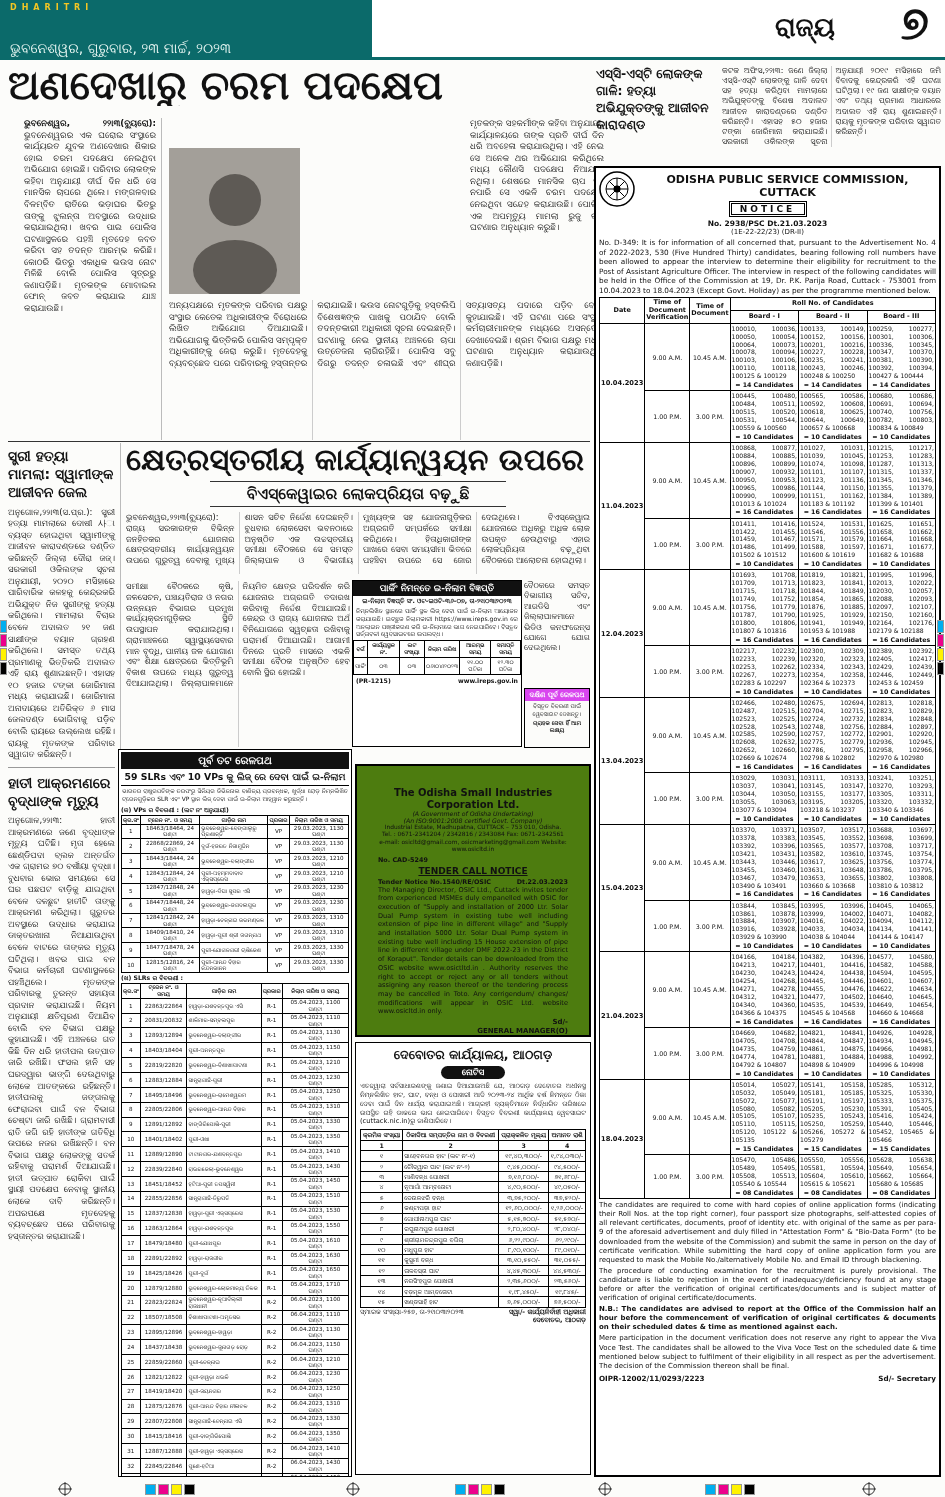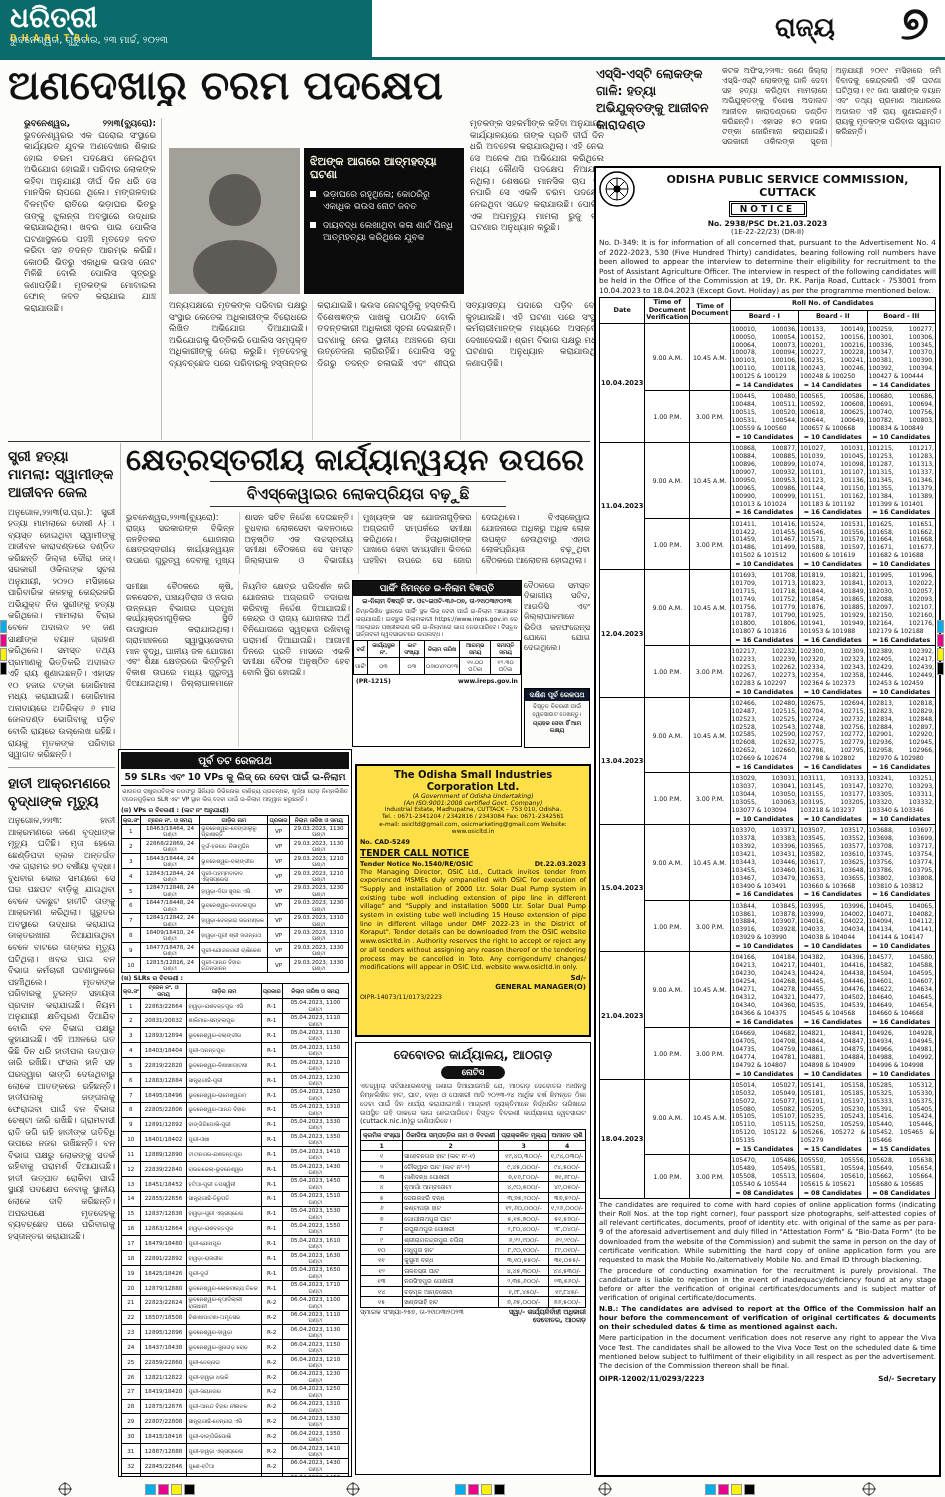--- a/index.html
+++ b/index.html
@@ -4,21 +4,21 @@
 <style>
   *{margin:0;padding:0;box-sizing:border-box}
   body{background:#777;font-family:"DejaVu Sans","Liberation Sans",sans-serif;color:#111}
   .page{position:relative;width:945px;height:1497px;background:#fcfcfa;margin:0 auto;overflow:hidden}
   .just{text-align:justify}
   
   .header{position:absolute;left:0;top:0;width:945px;height:60px;background:#fff;border-bottom:3px solid #0b6a6a}
   .logo-block{position:absolute;left:0;top:0;width:372px;height:60px;background:#0b6a6a;color:#fff;padding:3px 10px}
   .logo-odia{font-size:28px;font-weight:bold;line-height:1.1}
   .logo-latin{font-size:8px;letter-spacing:5px;color:#f3c623;font-weight:bold}
-  .date-strip{position:absolute;left:10px;bottom:14px;font-size:10px;color:#e8f7f3}
+  .date-strip{position:absolute;left:10px;bottom:3px;font-size:14px;color:#e8f7f3}
   .section-name{position:absolute;right:110px;top:12px;font-size:26px;font-weight:bold}
   .page-no{position:absolute;right:16px;top:-4px;font-size:46px;font-weight:bold}
   
   .lead-headline{position:absolute;left:8px;top:64px;width:580px;font-size:40px;font-weight:bold;line-height:1.05;white-space:nowrap;overflow:hidden}
   
   .trs{position:absolute;left:596px;top:66px;width:345px;height:97px;overflow:hidden}
   .trs-head{float:left;width:120px;font-size:12.5px;font-weight:bold;line-height:1.35}
   .trs-body{margin-left:126px;column-count:2;column-gap:8px;column-rule:1px solid #ccc;font-size:7.8px;line-height:1.3}
   
   .lead-story{position:absolute;left:24px;top:118px;width:580px;height:322px;overflow:hidden}
@@ -48,40 +48,40 @@
   .park{position:absolute;left:352px;top:580px;width:170px;height:167px;border:1px solid #000;background:#fff;overflow:hidden}
   .pa-head{background:#111;color:#fff;text-align:center;font-size:9px;font-weight:bold;padding:2px 10px}
   .pa-ref{font-size:6.3px;font-weight:bold;text-align:center;padding:1px}
   .pa-body{font-size:6.1px;padding:1px 3px;line-height:1.28;text-align:justify}
   .pa-table{width:100%;border-collapse:collapse;font-size:5.7px;margin-top:1px}
   .pa-table th,.pa-table td{border:0.5px solid #000;padding:1px;text-align:center;font-weight:normal}
   .pa-table th{font-weight:bold}
   .pa-foot{display:flex;justify-content:space-between;font-size:6.2px;font-weight:bold;padding:2px 3px}
   
   .ser{position:absolute;left:524px;top:688px;width:66px;height:60px;border:1px solid #000;overflow:hidden}
-  .ser-head{background:#0f172a;color:#fff;font-size:7px;font-weight:bold;text-align:center;padding:2px 1px;line-height:1.2}
+  .ser-head{background:#d946ef;color:#fff;font-size:7px;font-weight:bold;text-align:center;padding:2px 1px;line-height:1.2}
   .ser-body{font-size:5.8px;padding:2px;text-align:center;line-height:1.3}
   .ser-tag{font-size:5.8px;font-weight:bold;text-align:center}
   
   .rw{position:absolute;left:118px;top:749px;width:234px;height:728px;border:1px solid #000;padding:2px;background:#fff;overflow:hidden}
   .rw-band{background:#111;color:#fff;text-align:center;font-weight:bold;font-size:10.5px;padding:2px}
   .rw-title{text-align:center;font-weight:bold;font-size:9.3px;padding:2px 0;border-bottom:1px solid #000}
   .rw-intro{font-size:5.9px;line-height:1.28;padding:2px 1px;text-align:justify}
   .rw-sec{font-weight:bold;font-size:6.2px;padding:1px 0}
   .rw-table{width:100%;border-collapse:collapse;font-size:5.6px;line-height:1.15}
   .rw-table th,.rw-table td{border:0.5px solid #000;padding:0.5px 1px;text-align:center}
   .rw-table th{font-size:5.6px}
   .rw-table td:nth-child(3){text-align:left}
   
-  .osic{position:absolute;left:355px;top:764px;width:236px;height:273px;border:2px solid #000;padding:3px;background:#fde047;overflow:hidden}
+  .osic{position:absolute;left:355px;top:764px;width:236px;height:273px;border:2px solid #000;padding:21px;background:#4d7c0f;overflow:hidden}
   .osic-title{font-size:10px;font-weight:bold;text-align:center;line-height:1.15}
   .osic-sub{font-size:6.2px;text-align:center;font-style:italic}
   .osic-addr{font-size:5.9px;text-align:center;line-height:1.25}
   .osic-row{display:flex;justify-content:space-between;font-size:6.4px;font-weight:bold;margin-top:2px}
-  .osic-tcn{text-align:left;font-weight:bold;font-size:9px;text-decoration:underline;margin:2px 0 1px}
+  .osic-tcn{text-align:center;font-weight:bold;font-size:9px;text-decoration:underline;margin:2px 0 1px}
   .osic-body{font-size:6.6px;line-height:1.32;text-align:justify}
   .osic-sd{text-align:right;font-size:7px;font-weight:bold;line-height:1.3;margin-top:2px}
   .osic-oipr{font-size:6.2px;margin-top:1px}
   
   .dev{position:absolute;left:355px;top:1042px;width:236px;height:433px;border:1px solid #000;padding:4px;background:#fff;overflow:hidden}
   .dev-title{font-size:12.5px;font-weight:bold;text-align:center}
   .dev-pill{width:64px;margin:3px auto;background:#111;color:#fff;text-align:center;font-size:8.5px;font-weight:bold;border-radius:9px;padding:1px 0}
   .dev-body{font-size:6.7px;line-height:1.32;text-align:justify}
   .dev-table{width:100%;border-collapse:collapse;font-size:6.2px;margin-top:3px;line-height:1.2}
   .dev-table th,.dev-table td{border:0.5px solid #000;padding:1px;text-align:center}
@@ -114,21 +114,20 @@
   .edge{position:absolute;width:8px;display:flex;flex-direction:column;gap:1px}
   .edge .sw{width:7px;height:13px}
 </style>
 </head>
 <body>
 
 <div class="page">
 
   <div class="header">
     <div class="logo-block">
-      <div class="logo-odia">ଧରିତ୍ରୀ</div>
       <div class="logo-latin">DHARITRI</div>
       <div class="date-strip">ଭୁବନେଶ୍ୱର, ଗୁରୁବାର, ୨୩ ମାର୍ଚ୍ଚ, ୨୦୨୩</div>
     </div>
     <div class="section-name">ରାଜ୍ୟ</div>
     <div class="page-no">୭</div>
   </div>
 
   <div class="lead-headline">ଅଣଦେଖାରୁ ଚରମ ପଦକ୍ଷେପ</div>
 
   <div class="trs">
@@ -140,27 +139,20 @@
     <div class="ls-left just">
       <span class="dl">ଭୁବନେଶ୍ୱର, ୨୨ା୩(ବ୍ୟୁରୋ):</span>
       <span>ଭୁବନେଶ୍ୱରର ଏକ ଘରୋଇ ସଂସ୍ଥାରେ କାର୍ଯ୍ୟରତ ଯୁବକ ଅଣଦେଖାର ଶିକାର ହୋଇ ଚରମ ପଦକ୍ଷେପ ନେଇଥିବା ଅଭିଯୋଗ ହୋଇଛି। ପରିବାର ଲୋକଙ୍କ କହିବା ଅନୁଯାୟୀ ଦୀର୍ଘ ଦିନ ଧରି ସେ ମାନସିକ ଚାପରେ ଥିଲେ। ମଙ୍ଗଳବାର ବିଳମ୍ବିତ ରାତିରେ ଭଡ଼ାଘର ଭିତରୁ ତାଙ୍କୁ ଝୁଲନ୍ତା ଅବସ୍ଥାରେ ଉଦ୍ଧାର କରାଯାଇଥିଲା। ଖବର ପାଇ ପୋଲିସ ଘଟଣାସ୍ଥଳରେ ପହଞ୍ଚି ମୃତଦେହ ଜବତ କରିବା ସହ ତଦନ୍ତ ଆରମ୍ଭ କରିଛି। କୋଠରି ଭିତରୁ ଏକାଧିକ ଭଉସ ନୋଟ ମିଳିଛି ବୋଲି ପୋଲିସ ସୂତ୍ରରୁ ଜଣାପଡ଼ିଛି। ମୃତକଙ୍କ ମୋବାଇଲ ଫୋନ୍ ଜବତ କରାଯାଇ ଯାଞ୍ଚ କରାଯାଉଛି।</span>
     </div>
     <div class="ls-photo">
       <svg width="131" height="146">
         <rect width="131" height="146" fill="#a39f99"></rect>
         <circle cx="66" cy="52" r="26" fill="#5e5a55"></circle>
         <ellipse cx="66" cy="122" rx="42" ry="30" fill="#5e5a55"></ellipse>
       </svg>
-    </div>
-    <div class="ls-caption">
-      <div class="cap-title">ଝିଅଙ୍କ ଆଗରେ ଆତ୍ମହତ୍ୟା ଘଟଣା</div>
-      <ul class="cap-list">
-          <li>ଭଡ଼ାଘରେ ରହୁଥିଲେ; କୋଠରିରୁ ଏକାଧିକ ଭଉସ ନୋଟ ଜବତ</li>
-          <li>ଦାୟବଦ୍ଧ ଲେଖାଥିବା କଳା ଶାର୍ଟ ପିନ୍ଧି ଆତ୍ମହତ୍ୟା କରିଥିଲେ ଯୁବକ</li>
-        </ul>
     </div>
     <div class="ls-right just">ମୃତକଙ୍କ ସହକର୍ମୀଙ୍କ କହିବା ଅନୁଯାୟୀ, କାର୍ଯ୍ୟାଳୟରେ ତାଙ୍କ ପ୍ରତି ଦୀର୍ଘ ଦିନ ଧରି ଅବହେଳା କରାଯାଉଥିଲା। ଏହି ନେଇ ସେ ଅନେକ ଥର ଅଭିଯୋଗ କରିଥିଲେ ମଧ୍ୟ କୌଣସି ପଦକ୍ଷେପ ନିଆଯାଇ ନଥିଲା। ଶେଷରେ ମାନସିକ ଚାପ ସହି ନପାରି ସେ ଏଭଳି ଚରମ ପଦକ୍ଷେପ ନେଇଥିବା ସନ୍ଦେହ କରାଯାଉଛି। ପୋଲିସ ଏକ ଅପମୃତ୍ୟୁ ମାମଲା ରୁଜୁ କରି ଘଟଣାର ଅନୁଧ୍ୟାନ କରୁଛି।</div>
     <div class="ls-bottom just">ଅନ୍ୟପକ୍ଷରେ ମୃତକଙ୍କ ପରିବାର ପକ୍ଷରୁ ସଂସ୍ଥାର କେତେକ ଅଧିକାରୀଙ୍କ ବିରୋଧରେ ଲିଖିତ ଅଭିଯୋଗ ଦିଆଯାଇଛି। ଅଭିଯୋଗକୁ ଭିତ୍ତିକରି ପୋଲିସ ସମ୍ପୃକ୍ତ ଅଧିକାରୀଙ୍କୁ ଜେରା କରୁଛି। ମୃତଦେହକୁ ବ୍ୟବଚ୍ଛେଦ ପରେ ପରିବାରକୁ ହସ୍ତାନ୍ତର କରାଯାଇଛି। ଭଉସ ନୋଟଗୁଡ଼ିକୁ ହସ୍ତଲିପି ବିଶେଷଜ୍ଞଙ୍କ ପାଖକୁ ପଠାଯିବ ବୋଲି ତଦନ୍ତକାରୀ ଅଧିକାରୀ ସୂଚନା ଦେଇଛନ୍ତି। ଘଟଣାକୁ ନେଇ ସ୍ଥାନୀୟ ଅଞ୍ଚଳରେ ଚାପା ଉତ୍ତେଜନା ଲାଗିରହିଛି। ପୋଲିସ ସବୁ ଦିଗରୁ ତଦନ୍ତ ଚଳାଇଛି ଏବଂ ଶୀଘ୍ର ସତ୍ୟାସତ୍ୟ ପଦାରେ ପଡ଼ିବ ବୋଲି କୁହାଯାଇଛି। ଏହି ଘଟଣା ପରେ ସଂସ୍ଥାର କର୍ମଚାରୀମାନଙ୍କ ମଧ୍ୟରେ ଅସନ୍ତୋଷ ଦେଖାଦେଇଛି। ଶ୍ରମ ବିଭାଗ ପକ୍ଷରୁ ମଧ୍ୟ ଘଟଣାର ଅନୁଧ୍ୟାନ କରାଯାଉଥିବା ଜଣାପଡ଼ିଛି।</div>
   </div>
 
   <div class="rule-h" style="left:8px;top:441px;width:582px;height:1px"></div>
 
   <div class="lcol">
     <div class="lc-head">ସ୍ତ୍ରୀ ହତ୍ୟା ମାମଲା: ସ୍ୱାମୀଙ୍କ ଆଜୀବନ ଜେଲ</div>
     <div class="lc-body just">ଅନୁଗୋଳ,୨୨ା୩(ସ.ପ୍ର.): ସ୍ତ୍ରୀ ହତ୍ୟା ମାମଲାରେ ଦୋଷୀ 사ାବ୍ୟସ୍ତ ହୋଇଥିବା ସ୍ୱାମୀଙ୍କୁ ଆଜୀବନ କାରାଦଣ୍ଡରେ ଦଣ୍ଡିତ କରିଛନ୍ତି ଜିଲ୍ଲା ଦୌରା ଜଜ୍। ସରକାରୀ ଓକିଲଙ୍କ ସୂଚନା ଅନୁଯାୟୀ, ୨୦୨୦ ମସିହାରେ ପାରିବାରିକ କଳହକୁ କେନ୍ଦ୍ରକରି ଅଭିଯୁକ୍ତ ନିଜ ସ୍ତ୍ରୀଙ୍କୁ ହତ୍ୟା କରିଥିଲେ। ମାମଲାର ବିଚାର ବେଳେ ଅଦାଲତ ୨୧ ଜଣ ସାକ୍ଷୀଙ୍କ ବୟାନ ଗ୍ରହଣ କରିଥିଲେ। ସମସ୍ତ ତଥ୍ୟ ପ୍ରମାଣକୁ ଭିତ୍ତିକରି ଅଦାଲତ ଏହି ରାୟ ଶୁଣାଇଛନ୍ତି। ଏହାସହ ୧୦ ହଜାର ଟଙ୍କା ଜୋରିମାନା ମଧ୍ୟ କରାଯାଇଛି। ଜୋରିମାନା ଅନାଦାୟରେ ଅତିରିକ୍ତ ୬ ମାସ ଜେଲଦଣ୍ଡ ଭୋଗିବାକୁ ପଡ଼ିବ ବୋଲି ରାୟରେ ଉଲ୍ଲେଖ ରହିଛି। ରାୟକୁ ମୃତକଙ୍କ ପରିବାର ସ୍ୱାଗତ କରିଛନ୍ତି।</div>

